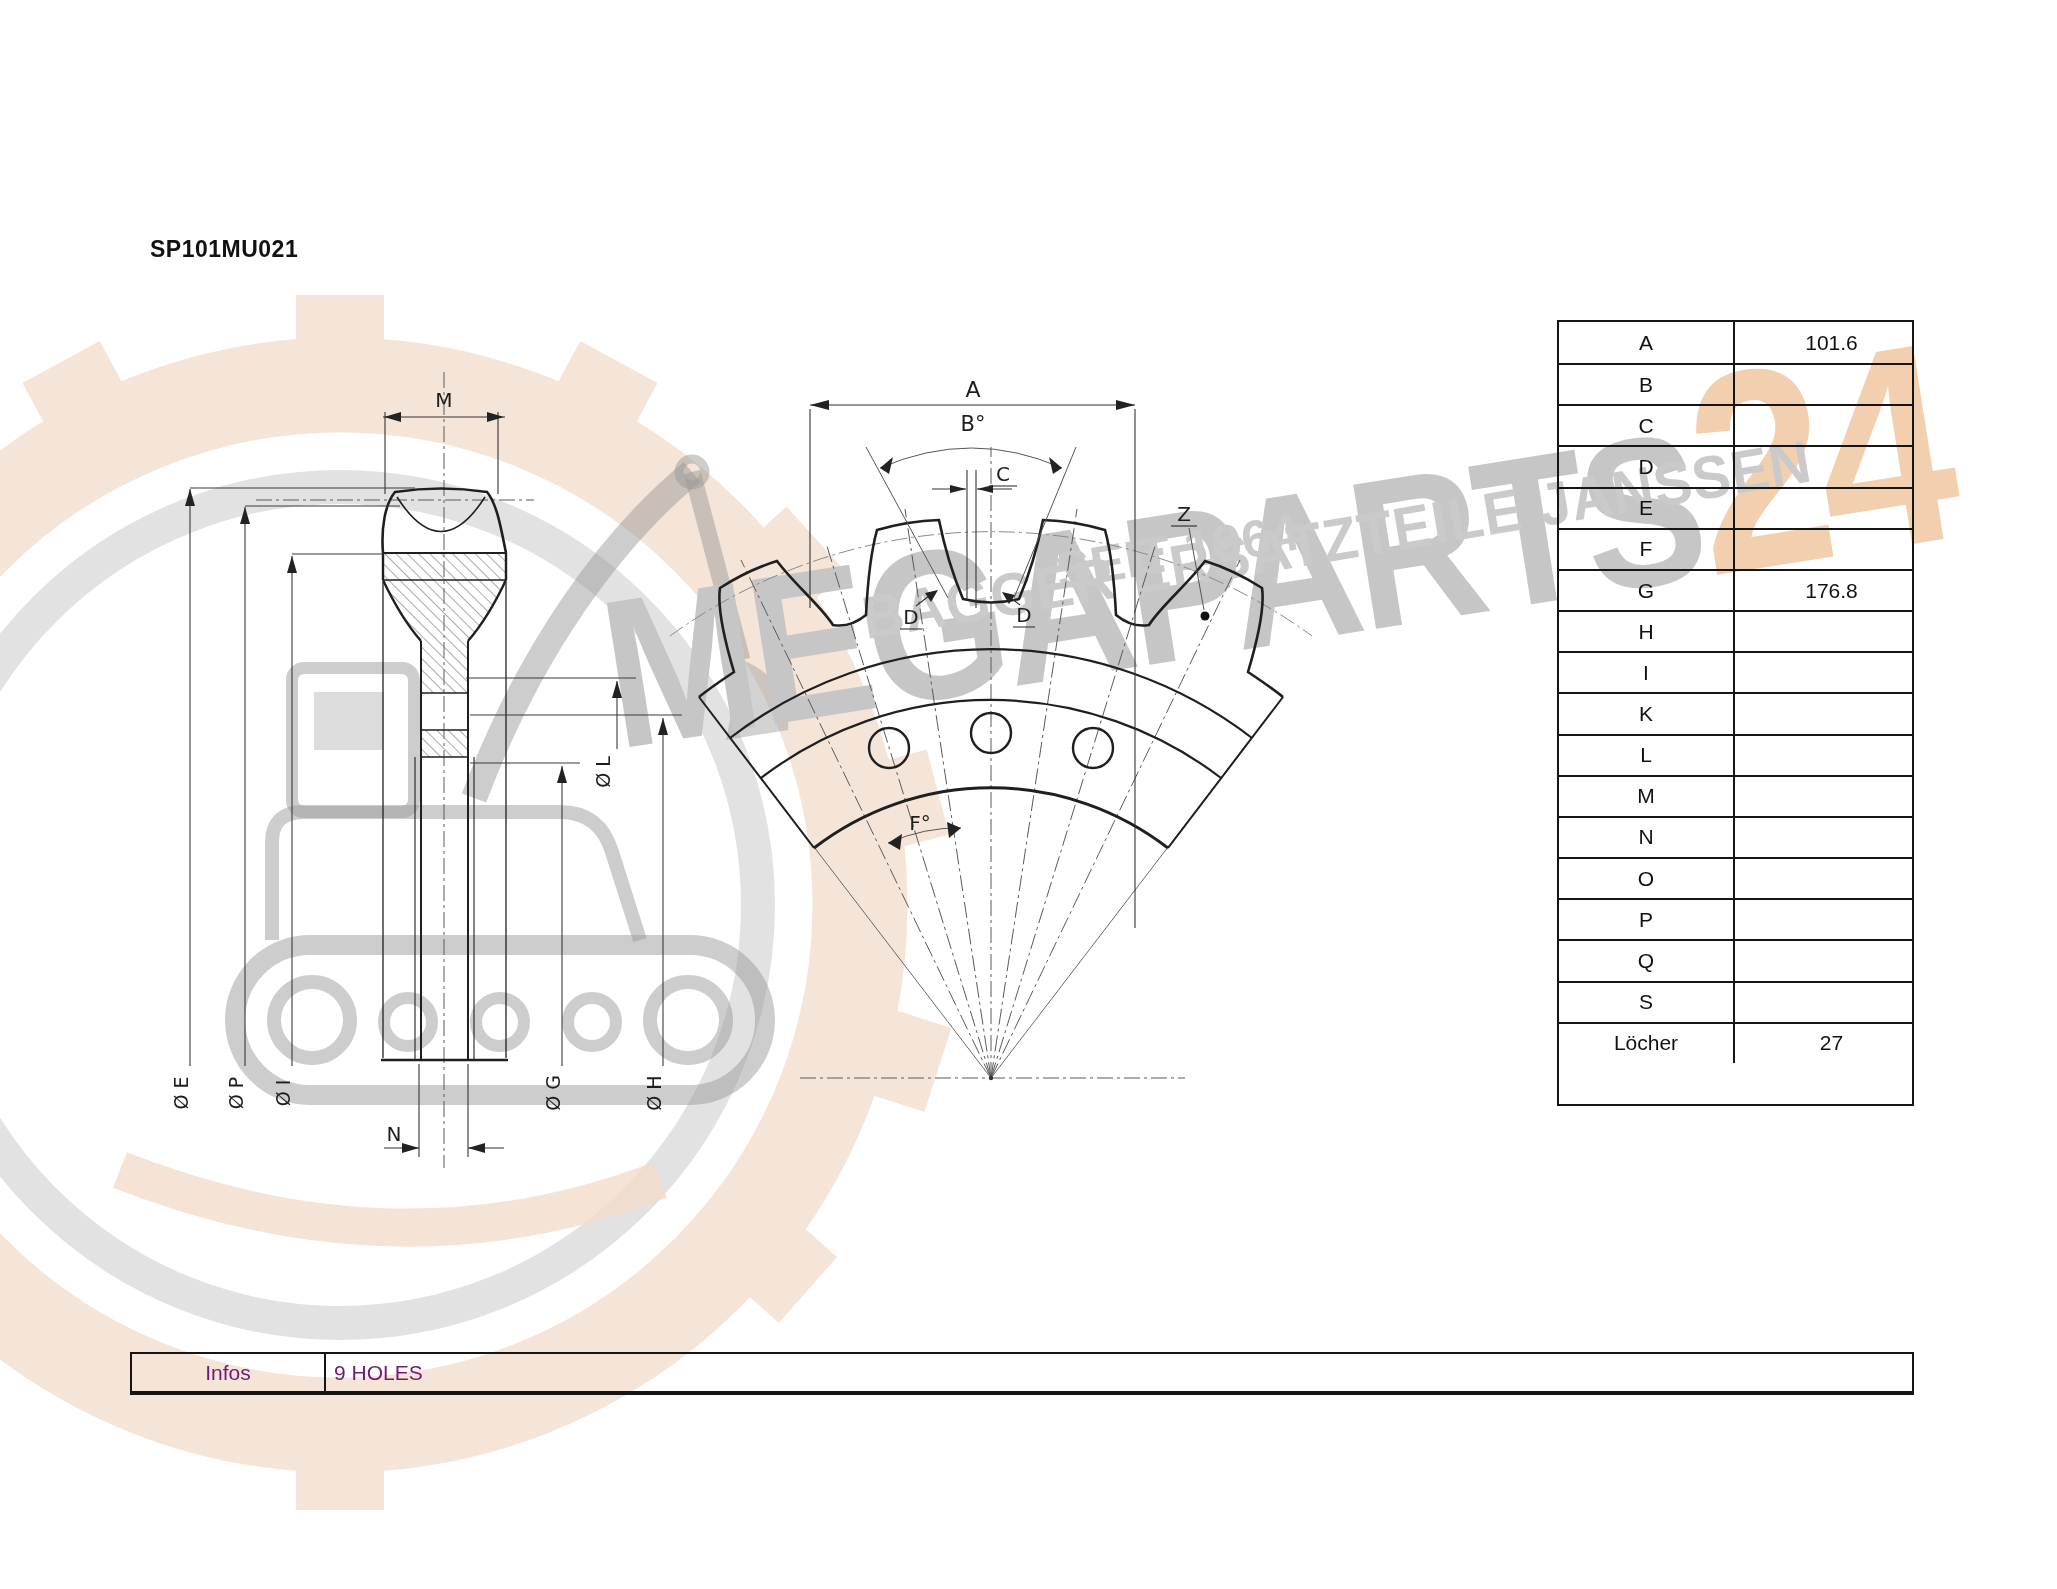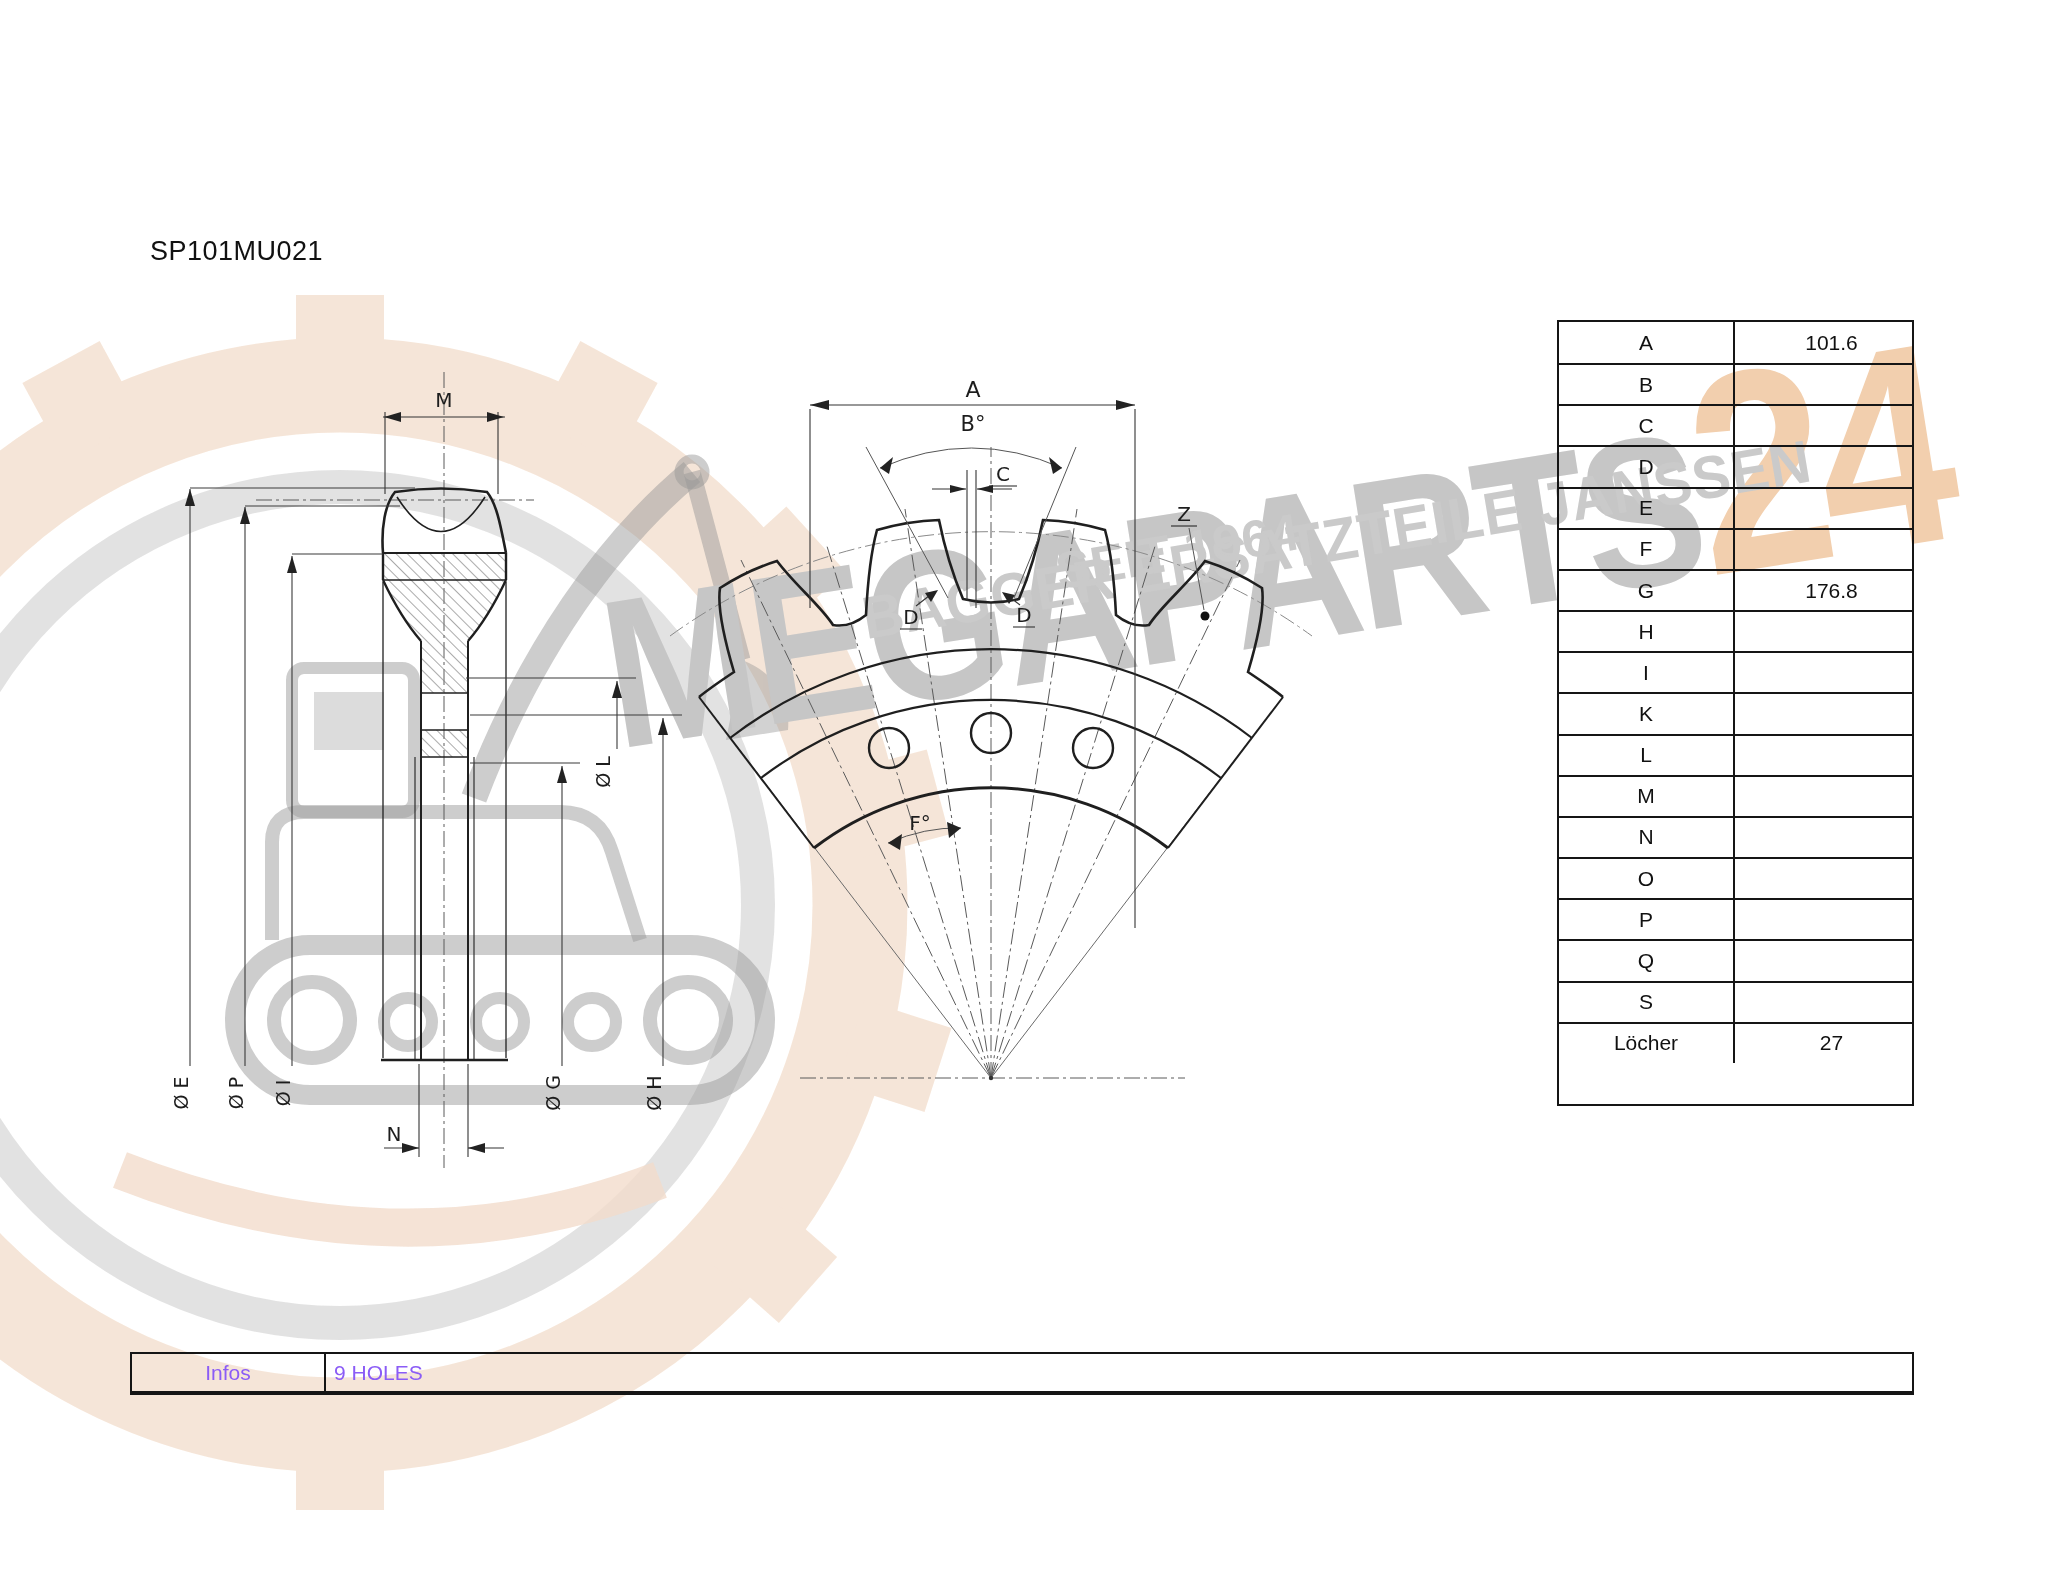--- a/index.html
+++ b/index.html
@@ -21,34 +21,34 @@
   }
   #wm-since {
     left:1052px; top:546px; font-size:52px; color:#cacaca;
     transform:rotate(-9.5deg); transform-origin:0 0; line-height:1;
   }
   
   #drawing { position:absolute; left:0; top:0; z-index:2; }
   
   #page-title {
     position:absolute; left:150px; top:236px; z-index:3;
-    font-size:27px; font-weight:normal; color:#111; letter-spacing:0.5px;
+    font-size:23px; font-weight:bold; color:#111; letter-spacing:0.5px;
   }
   #dim-table {
     position:absolute; left:1557px; top:320px; width:353px; height:782px; z-index:3;
     display:grid; grid-template-rows:repeat(19,1fr);
     border:2px solid #151515; font-size:21px; color:#111; background:transparent;
   }
   .t-row { display:grid; grid-template-columns:176px 1fr; border-top:2px solid #151515; min-height:0; }
   .t-row:first-child { border-top:none; }
   .t-label { border-right:2px solid #151515; display:flex; align-items:center; justify-content:center; }
   .t-val { display:flex; align-items:center; justify-content:center;padding-left:16px; }
   #info-bar {
     position:absolute; left:130px; top:1352px; width:1780px; height:37px; z-index:3;
-    border:2px solid #151515; border-bottom-width:4px; display:flex; font-size:21px; color:#8b5cf6;
+    border:2px solid #151515; border-bottom-width:4px; display:flex; font-size:21px; color:#701a75;
     background:transparent;
   }
   #info-bar .cell-label { width:192px; border-right:2px solid #151515; display:flex; align-items:center; justify-content:center; }
   #info-bar .cell-value { flex:1; display:flex; align-items:center; padding-left:8px; }
   svg text { font-family:"DejaVu Sans", "Liberation Sans", sans-serif; fill:#1d1d1d; }
 </style>
 </head>
 <body>
 
 <svg id="wm-graphics" width="2057" height="1589" viewBox="0 0 2057 1589">

